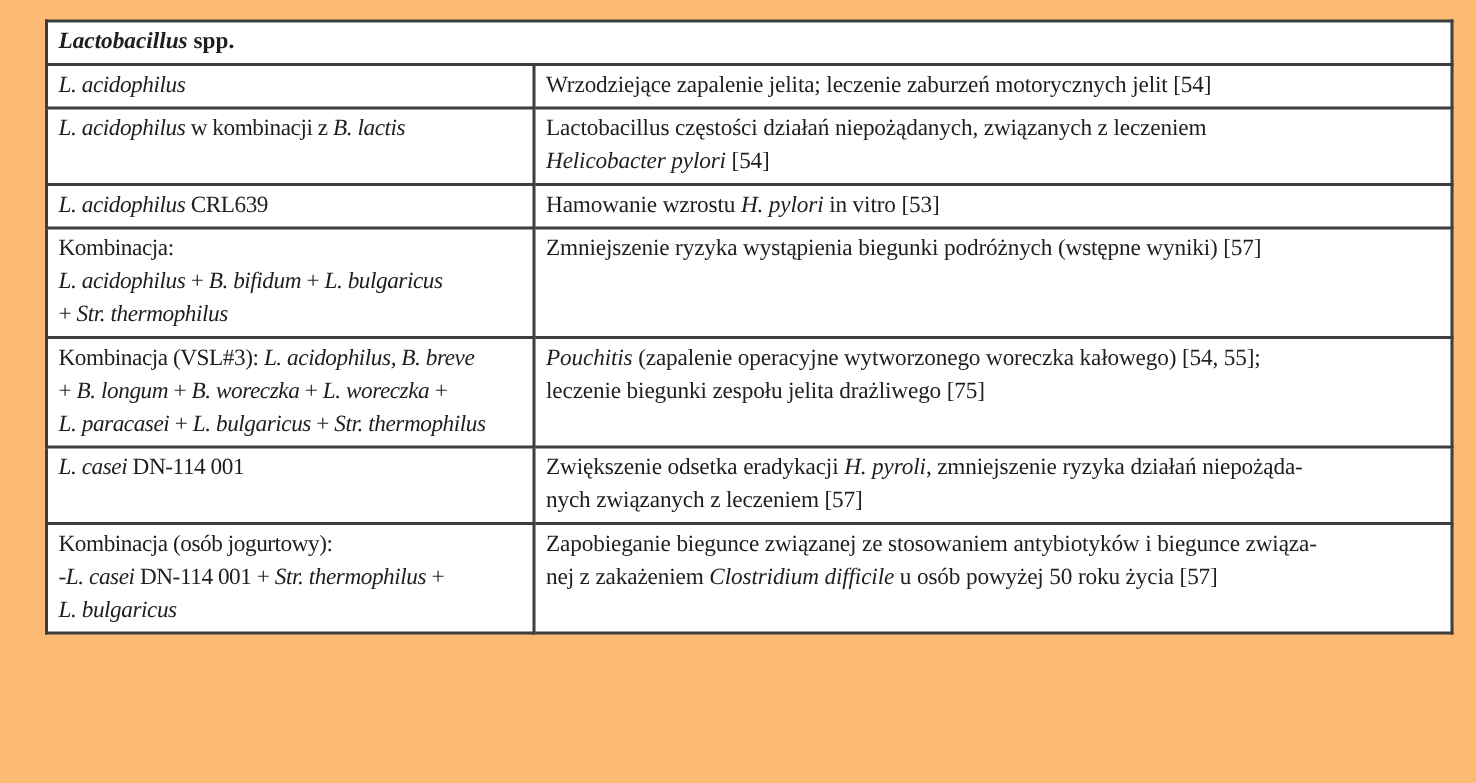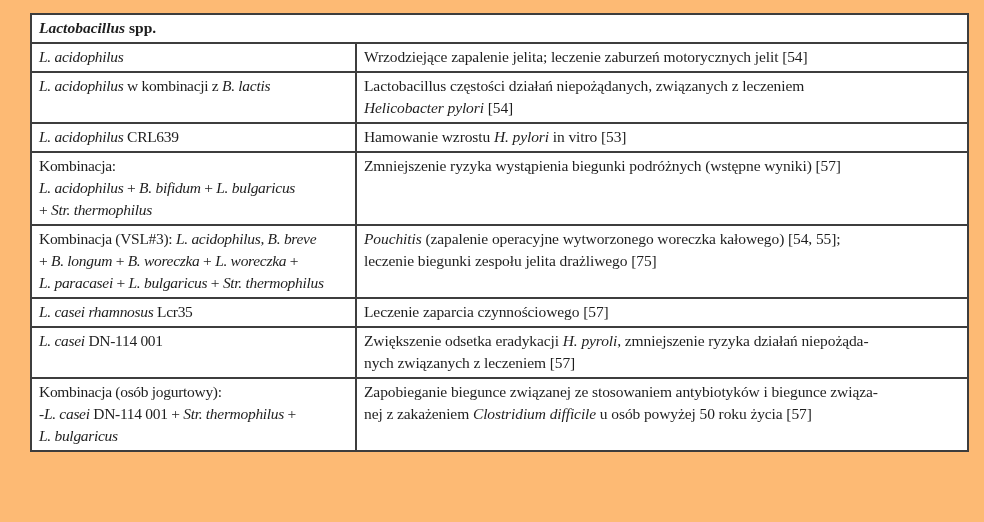--- a/index.html
+++ b/index.html
@@ -108,28 +108,20 @@
             <div class="cell-line"><span>+ </span><span class="seg-italic">B. longum</span><span> + </span><span class="seg-italic">B. woreczka</span><span> + </span><span class="seg-italic">L. woreczka</span><span> +</span></div>
             <div class="cell-line"><span class="seg-italic">L. paracasei</span><span> + </span><span class="seg-italic">L. bulgaricus</span><span> + </span><span class="seg-italic">Str. thermophilus</span></div>
           </td>
           <td class="indication-cell">
             <div class="cell-line"><span class="seg-italic">Pouchitis</span><span> (zapalenie operacyjne wytworzonego woreczka kałowego) [54, 55];</span></div>
             <div class="cell-line"><span>leczenie biegunki zespołu jelita drażliwego [75]</span></div>
           </td>
         </tr>
         <tr>
           <td class="species-cell">
-            <div class="cell-line"><span class="seg-italic">L. casei rhamnosus</span><span> Lcr35</span></div>
-          </td>
-          <td class="indication-cell">
-            <div class="cell-line"><span>Leczenie zaparcia czynnościowego [57]</span></div>
-          </td>
-        </tr>
-        <tr>
-          <td class="species-cell">
             <div class="cell-line"><span class="seg-italic">L. casei</span><span> DN-114 001</span></div>
           </td>
           <td class="indication-cell">
             <div class="cell-line"><span>Zwiększenie odsetka eradykacji </span><span class="seg-italic">H. pyroli</span><span>, zmniejszenie ryzyka działań niepożąda-</span></div>
             <div class="cell-line"><span>nych związanych z leczeniem [57]</span></div>
           </td>
         </tr>
         <tr>
           <td class="species-cell">
             <div class="cell-line"><span>Kombinacja (osób jogurtowy):</span></div>

